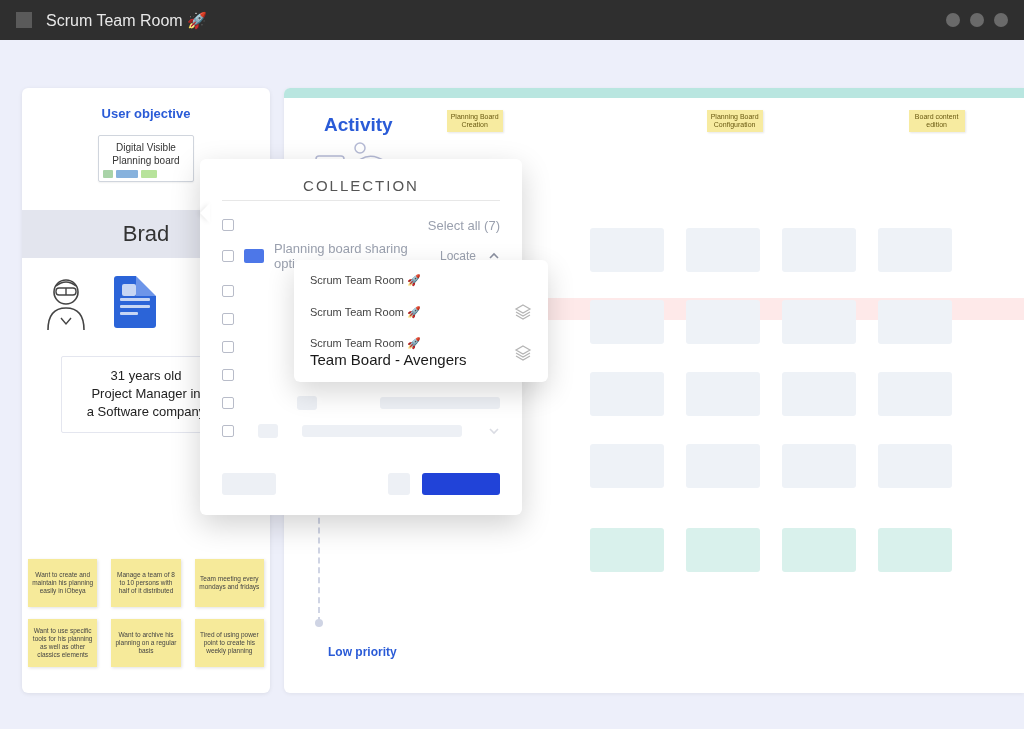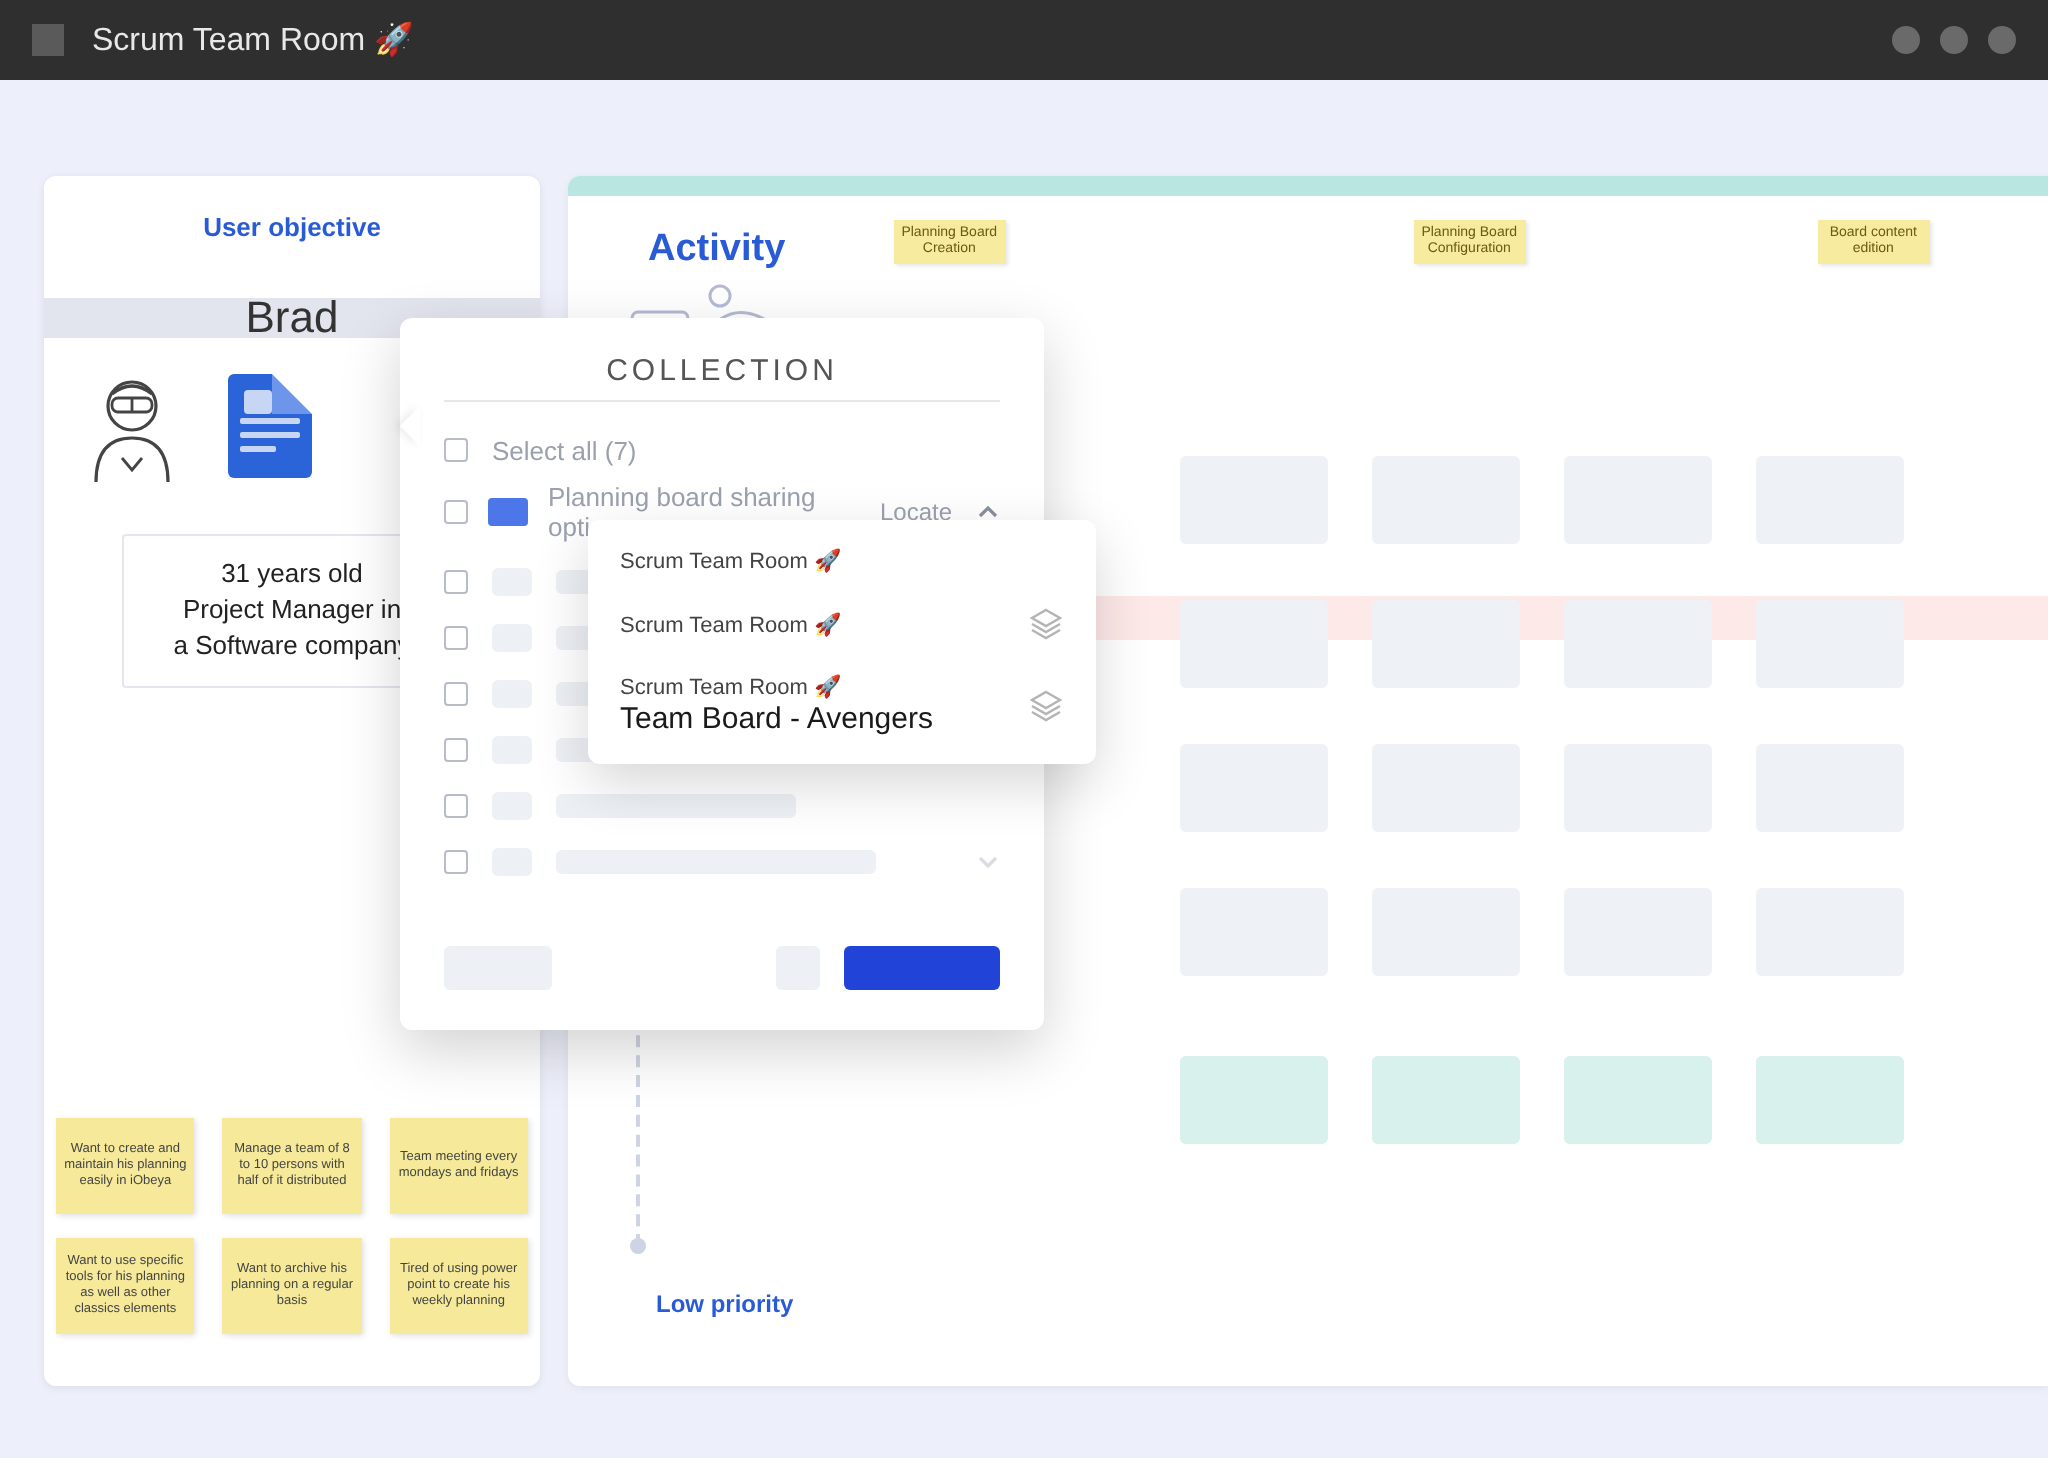--- a/index.html
+++ b/index.html
@@ -26,21 +26,21 @@
   .persona .dvp {
     margin: 14px auto 0; width: 96px; background: #fff; border: 1px solid #d0d5dd; border-radius: 2px;
     padding: 6px 6px 14px; text-align: center; color: #333; font-size: 10px; line-height: 1.25;
     box-shadow: 0 1px 2px rgba(0,0,0,0.06);
     position: relative;
   }
   .persona .dvp .tags { position: absolute; left: 4px; bottom: 3px; display: flex; gap: 3px; }
   .persona .dvp .tag { height: 8px; border-radius: 1px; }
   .tag.a { width: 10px; background:#a9d3a8;} .tag.b{width:22px;background:#87b2dd;} .tag.c{width:16px;background:#b7e39b;}
 
-  .persona .nameband { margin: 28px -14px 0; background: #e3e5ee; height: 20px; display: flex; align-items: center; justify-content: center; font-size: 22px; color: #333; }
+  .persona .nameband { margin: 28px -14px 0; background: #e3e5ee; height: 48px; display: flex; align-items: center; justify-content: center; font-size: 22px; color: #333; }
 
   .persona .avatar-row { display: flex; gap: 24px; justify-content: flex-start; padding: 18px 6px 0; }
   .avatar svg { display:block; }
   .docicon { width: 42px; height: 52px; background: #2b64d8; border-radius: 3px; position: relative; }
   .docicon::before { content:""; position:absolute; top:0; right:0; border-width:10px; border-style:solid; border-color:#6d95e9 #fff #6d95e9 #6d95e9; border-top-color:#fff; border-right-color:#fff; }
   .docicon .lines { position:absolute; top:22px; left:6px; right:6px; }
   .docicon .lines i { display:block; height:3px; background:#c7d6f4; margin-bottom:4px; border-radius:1px; }
   .docicon .pic { position:absolute; top:8px; left:8px; width:14px; height:12px; background:#c7d6f4; border-radius:2px; }
 
   .persona .bio {
@@ -80,21 +80,21 @@
   .dashed::after { content:""; position:absolute; bottom:-4px; left:-5px; width:8px; height:8px; border-radius:50%; background:#cfd4e4;}
 
   
   .overlay {
     position:absolute; left: 200px; top: 119px; width: 322px; background:#fff;
     border-radius: 6px; box-shadow: 0 10px 30px rgba(0,0,0,0.18);
     padding: 18px 22px 20px;
   }
   .overlay h2 { text-align:center; font-weight:500; letter-spacing:2px; color:#555; font-size:15px; margin-bottom:6px; }
   .overlay hr { border:none; border-top:1px solid #e7e7e7; margin: 4px 0 10px; }
-  .orow { display:flex; align-items:center; gap:12px; height: 28px; }
+  .orow { display:flex; align-items:center; gap:24px; height: 28px; justify-content: space-between; }
   .cbox { width:12px; height:12px; border:1.5px solid #b8bcc9; border-radius:2px; flex:0 0 auto; }
   .sel-label { color:#9aa0ae; font-size:13px; }
   .pillrow { display:flex; align-items:center; gap:10px; height: 30px; margin-top:2px;}
   .swatch { width:20px; height:14px; background:#4d77e8; border-radius:2px; }
   .pill-label { color:#9aa0ae; font-size:13px; flex:1; }
   .locate { color:#9aa0ae; font-size:12px; margin-right:2px; }
   .chev { width:12px; height:12px; }
   .ghostline { flex:1; height:12px; background:#edf0f5; border-radius:3px; }
   .ghostbox { width:20px; height:14px; background:#edf0f5; border-radius:3px; }
   .endchev { width:12px; height:12px; margin-left:auto; opacity:.5;}
@@ -139,20 +139,28 @@
   <div class="dot"></div>
   <div class="dot"></div>
   <div class="dot"></div>
 </div>
 
 <div class="canvas">
 
   <div class="persona">
     <div class="hdr">User objective</div>
 
+    <div class="dvp">
+      <span>Digital Visible Planning board</span>
+      <div class="tags">
+          <i class="tag a"></i>
+          <i class="tag b"></i>
+          <i class="tag c"></i>
+        </div>
+    </div>
 
     <div class="nameband">Brad</div>
 
     <div class="avatar-row">
       <span class="avatar">
         <svg width="48" height="56" viewBox="0 0 48 56">
           <circle cx="24" cy="16" r="12" fill="none" stroke="#444" stroke-width="1.6"></circle>
           <rect x="14" y="12" width="20" height="7" rx="3" fill="none" stroke="#444" stroke-width="1.4"></rect>
           <line x1="24" y1="12" x2="24" y2="19" stroke="#444" stroke-width="1.4"></line>
           <path d="M14 10 q10 -8 20 0" fill="none" stroke="#444" stroke-width="1.6"></path>

